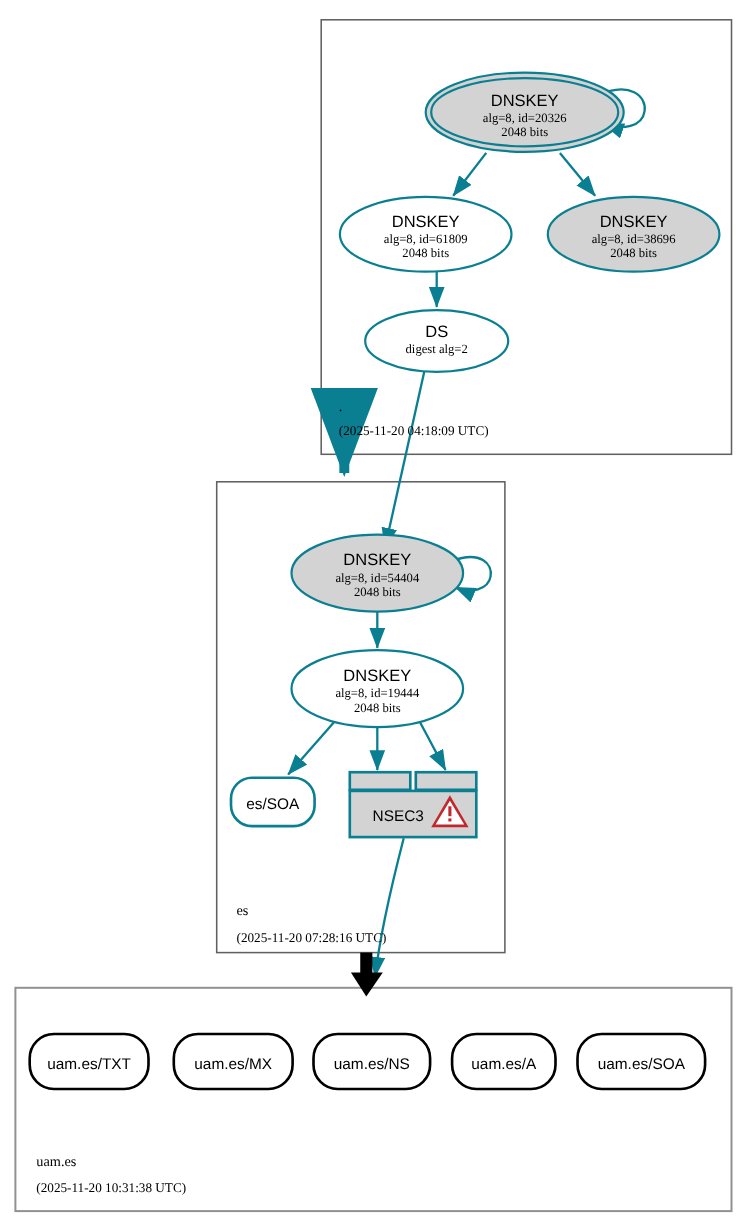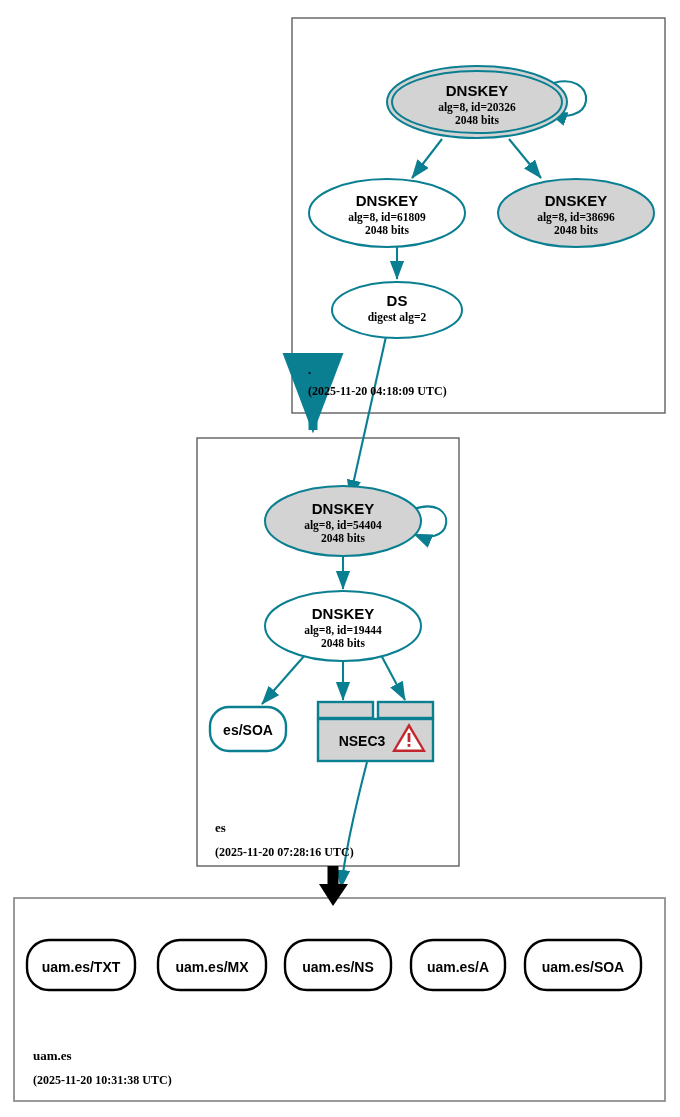--- a/index.html
+++ b/index.html
@@ -10,21 +10,20 @@
   }
   body {
     font-family: "Liberation Sans", sans-serif;
   }
   #canvas {
     position: relative;
     width: 680px;
     height: 1117px;
     overflow: hidden;
     background: #ffffff;
-    font-weight: bold;
   }
   #canvas svg.layer {
     position: absolute;
     left: 0;
     top: 0;
     width: 680px;
     height: 1117px;
   }
   .zone-label-name {
     font-family: "Liberation Serif", serif;

